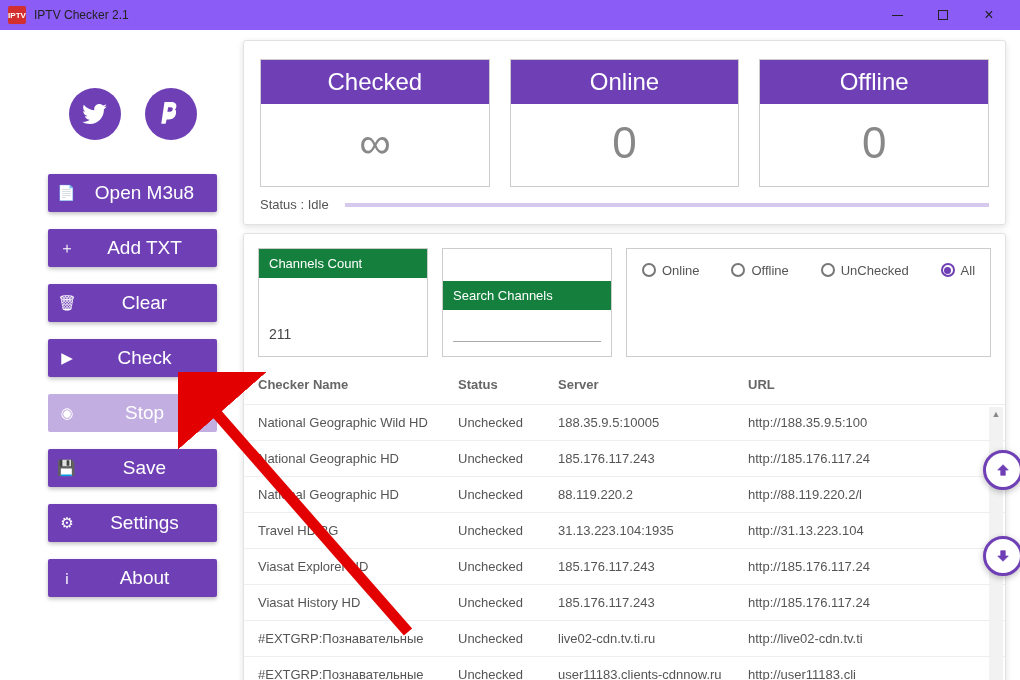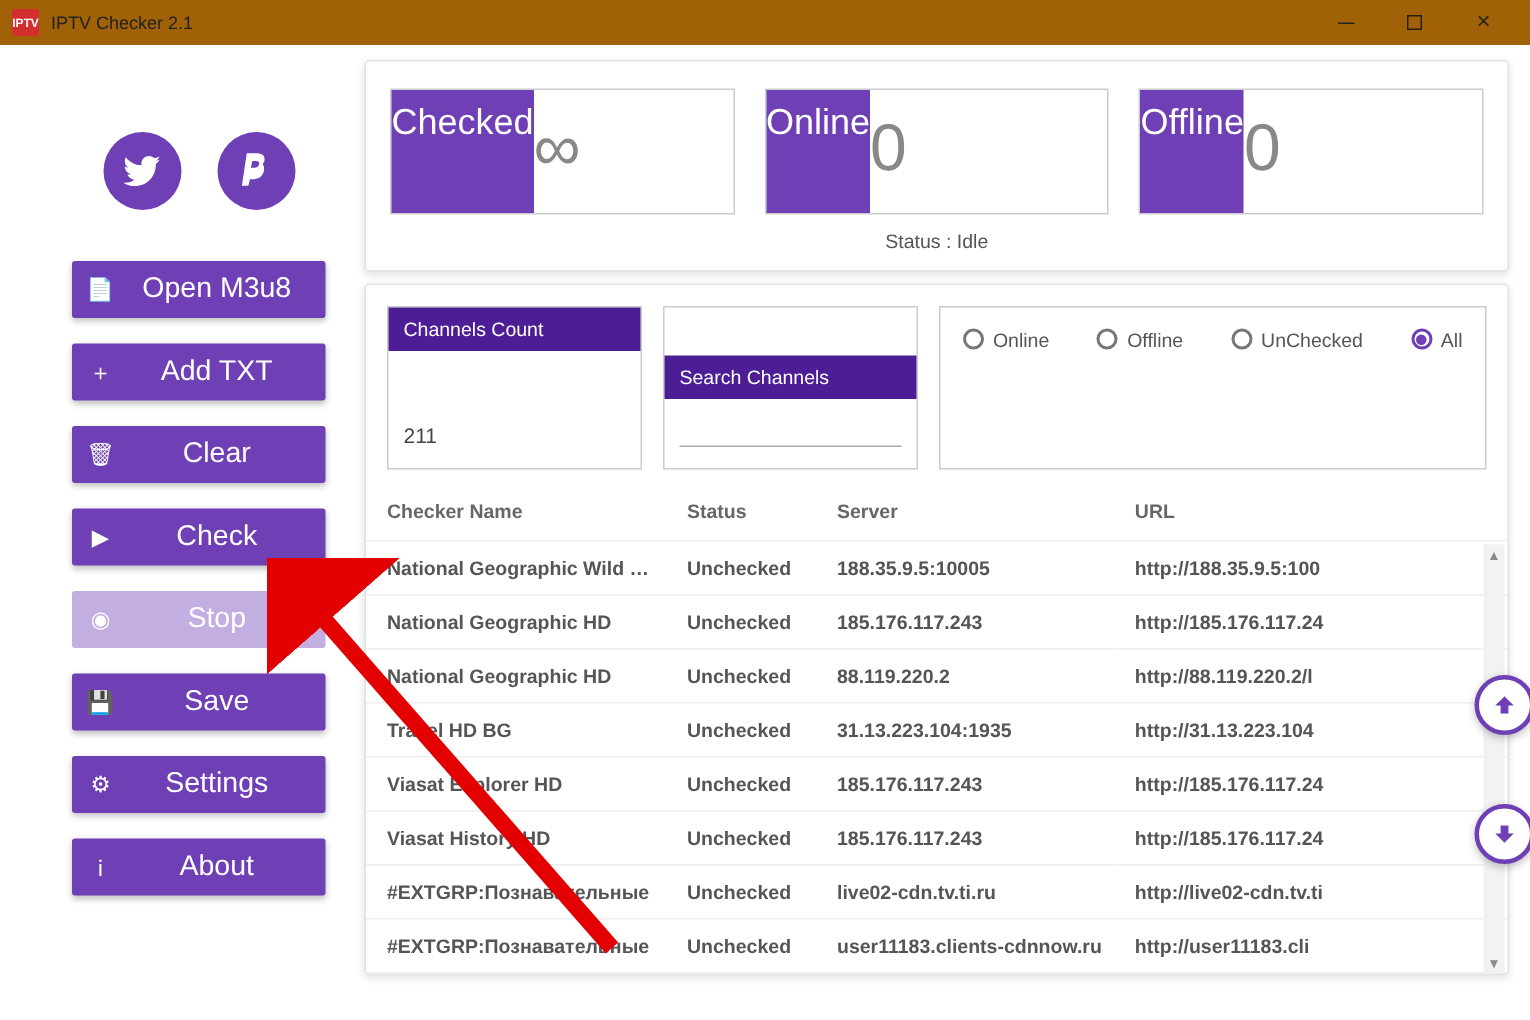--- a/index.html
+++ b/index.html
@@ -1,19 +1,19 @@
 <!DOCTYPE html>
 <html><head>
 <meta charset="utf-8">
 <style>
   * { box-sizing: border-box; margin: 0; padding: 0; font-family: "Segoe UI", Arial, sans-serif; }
   body { background: #fff; width: 1020px; height: 680px; overflow: hidden; position: relative; }
 
   
-  .titlebar { height: 30px; display: flex; align-items: center; padding: 0 8px; background: #a16207; }
+  .titlebar { height: 30px; display: flex; align-items: center; padding: 0 8px; background: #8b5cf6; }
   .titlebar .app-icon { width: 18px; height: 18px; background: #d32f2f; border-radius: 2px; display: inline-flex; align-items: center; justify-content: center; font-size: 8px; color: #fff; font-weight: bold; margin-right: 8px; }
   .titlebar .title { font-size: 12px; color: #222; }
   .winctrls { margin-left: auto; display: flex; }
   .winctrls .wc { width: 46px; height: 30px; display: flex; align-items: center; justify-content: center; font-size: 12px; color: #222; }
   .winctrls .wc .sq { width: 10px; height: 10px; border: 1px solid #222; }
   .winctrls .wc .mn { width: 11px; height: 1px; background: #222; }
   .winctrls .wc .cx { font-size: 16px; line-height: 1; }
 
   .app { display: flex; height: 650px; }
 
@@ -26,47 +26,47 @@
   .navbtn { height: 38px; background: #6f3fb5; color: #fff; display: flex; align-items: center; border-radius: 2px; margin-bottom: 17px; cursor: pointer; box-shadow: 0 2px 4px rgba(0,0,0,.25); }
   .navbtn.disabled { background: #c2aee0; box-shadow: none; }
   .navbtn .ic { width: 38px; display: flex; align-items: center; justify-content: center; font-size: 15px; }
   .navbtn .lbl { flex: 1; text-align: center; padding-right: 14px; font-size: 19px; }
 
   
   .main { flex: 1; padding: 10px 14px 0 8px; position: relative; }
 
   .statscard { background: #fff; border: 1px solid #e2e2e2; border-radius: 3px; padding: 18px 16px 12px 16px; box-shadow: 0 2px 6px rgba(0,0,0,.12); margin-bottom: 8px; }
   .stats { display: flex; gap: 20px; }
-  .statbox { flex: 1; border: 1px solid #ccc; display: flex; flex-direction: row; }
+  .statbox { flex: 1; border: 1px solid #ccc; display: flex; flex-direction: column; }
   .statbox .hd { background: #6f3fb5; color: #fff; text-align: center; font-size: 24px; padding: 8px 0; }
   .statbox .val { text-align: center; font-size: 44px; color: #888; padding: 14px 0 18px 0; font-weight: 300; }
-  .statusline { display: flex; align-items: center; margin-top: 10px; font-size: 13px; color: #555; flex-direction: column; }
+  .statusline { display: flex; align-items: center; margin-top: 10px; font-size: 13px; color: #555; }
   .statusline .bar { flex: 1; height: 4px; background: #d7c9ee; margin-left: 16px; }
 
   .filtercard { background: #fff; border: 1px solid #e2e2e2; border-radius: 3px; box-shadow: 0 2px 6px rgba(0,0,0,.12); }
   .filters { display: flex; gap: 14px; padding: 14px 14px 10px 14px; }
   .fbox { border: 1px solid #ccc; display: flex; flex-direction: column; }
-  .fbox .fh { background: #4c1d95; color: #fff; font-size: 13px; padding: 7px 10px; }
+  .fbox .fh { background: #15803d; color: #fff; font-size: 13px; padding: 7px 10px; }
   .fbox .fb { padding: 12px 10px 14px 10px; min-height: 44px; display: flex; align-items: center; }
   .fbox.count { width: 170px; }
   .fbox.search { width: 170px; justify-content: flex-end; }
   .fbox.radio { flex: 1; }
   .fbox .fb input.srch { border: none; border-bottom: 1px solid #aaa; outline: none; width: 100%; font-size: 13px; padding: 2px 0; }
   .fbox .fb .cnt { font-size: 14px; color: #444; margin-top: 36px; }
   .radios { display: flex; gap: 22px; align-items: center; justify-content: space-around; width: 100%; }
   .radios label { display: flex; align-items: center; gap: 6px; font-size: 13px; color: #555; cursor: pointer; }
   .radios .rc { width: 14px; height: 14px; border: 2px solid #777; border-radius: 50%; display: inline-flex; align-items: center; justify-content: center; }
   .radios .rc.sel { border-color: #6f3fb5; }
   .radios .rc.sel .dot { width: 7px; height: 7px; background: #6f3fb5; border-radius: 50%; }
 
   
   .tablewrap { position: relative; }
   .table { width: 100%; border-collapse: collapse; font-size: 13px; color: #555; }
   .table th { text-align: left; font-weight: 600; color: #666; padding: 10px 8px 12px 14px; border-bottom: 1px solid #eee; font-size: 13px; }
-  .table td { padding: 10px 8px 10px 14px; border-bottom: 1px solid #eee; white-space: nowrap; overflow: hidden; text-overflow: ellipsis; font-weight: bold; }
+  .table td { padding: 10px 8px 10px 14px; border-bottom: 1px solid #eee; white-space: nowrap; overflow: hidden; text-overflow: ellipsis; }
   .table td:nth-child(1){ max-width: 180px; }
   .table td:nth-child(4){ max-width: 150px; }
   .scrollcol { position: absolute; right: 2px; top: 40px; bottom: 0; width: 14px; background: #f2f2f2; }
   .scrollcol .up, .scrollcol .dn { position: absolute; width: 14px; height: 14px; font-size: 9px; color: #888; display: flex; align-items: center; justify-content: center; }
   .scrollcol .up { top: 0; }
   .scrollcol .dn { bottom: 0; }
 
   
   .floatbtns { position: absolute; right: -3px; top: 420px; display: flex; flex-direction: column; gap: 46px; align-items: center; }
   .floatbtn { width: 40px; height: 40px; border: 3px solid #6f3fb5; border-radius: 50%; display: flex; align-items: center; justify-content: center; background: #fff; cursor: pointer; box-shadow: 0 2px 6px rgba(0,0,0,.25); }

